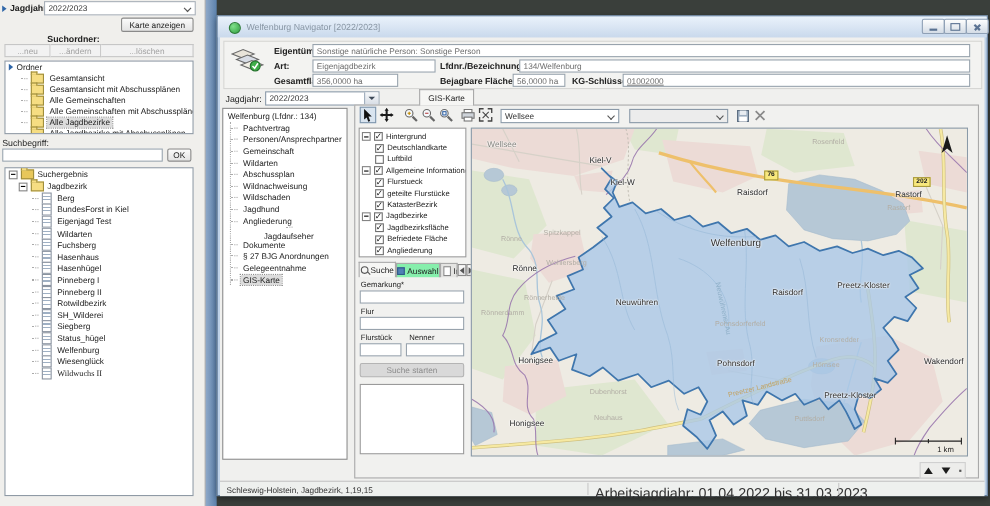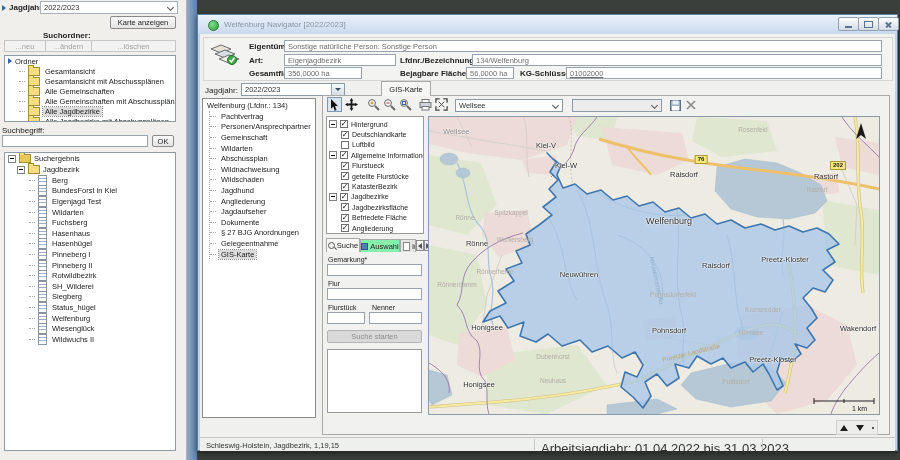--- a/index.html
+++ b/index.html
@@ -239,21 +239,21 @@
             <span class="doc-ic"></span>
             <span class="rowlbl">Welfenburg</span>
           </div>
 
           <div class="tree-row" style="padding-left:24px;height:10.6px;">
             <span class="dash"></span>
             <span class="doc-ic"></span>
             <span class="rowlbl">Wiesenglück</span>
           </div>
 
-          <div class="tree-row" style="padding-left:24px;height:10.6px;">
+          <div class="tree-row" style="padding-left:24px;height:10.6px;font-family:Liberation Serif, serif;">
             <span class="dash"></span>
             <span class="doc-ic"></span>
             <span class="rowlbl">Wildwuchs II</span>
           </div>
         </div>
     </div>
   </div>
 
   <div class="abs" style="left:187px;top:0;width:10px;height:460px;background:linear-gradient(90deg,#8fa9c9,#5c82ad);"></div>
 
@@ -354,21 +354,21 @@
         <div class="tree-row" style="padding-left:0;height:10.6px;">
           <span class="dash"></span>
           <span class="rowlbl">Jagdhund</span>
         </div>
 
         <div class="tree-row" style="padding-left:0;height:10.6px;">
           <span class="dash"></span>
           <span class="rowlbl">Angliederung</span>
         </div>
 
-        <div class="tree-row" style="padding-left:0;height:10.6px;">
+        <div class="tree-row" style="padding-left:0;height:10.6px;flex-direction:column;">
           <span class="dash"></span>
           <span class="rowlbl">Jagdaufseher</span>
         </div>
 
         <div class="tree-row" style="padding-left:0;height:10.6px;">
           <span class="dash"></span>
           <span class="rowlbl">Dokumente</span>
         </div>
 
         <div class="tree-row" style="padding-left:0;height:10.6px;">

